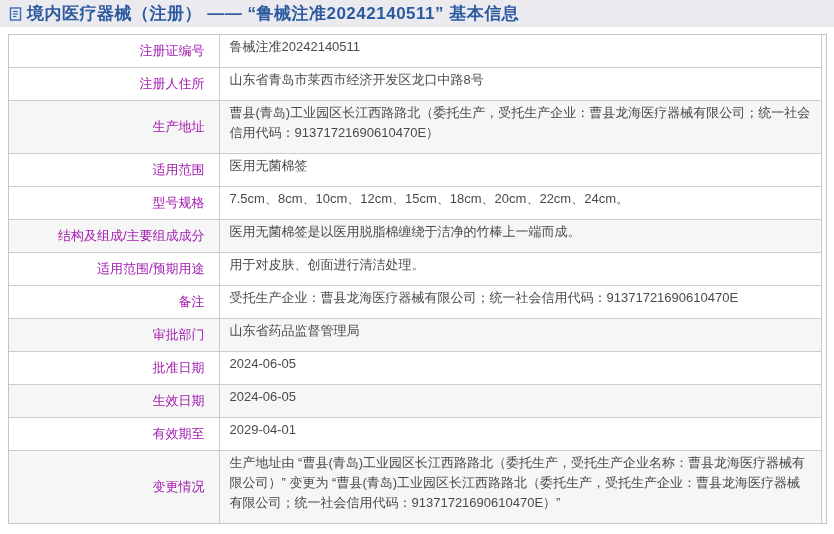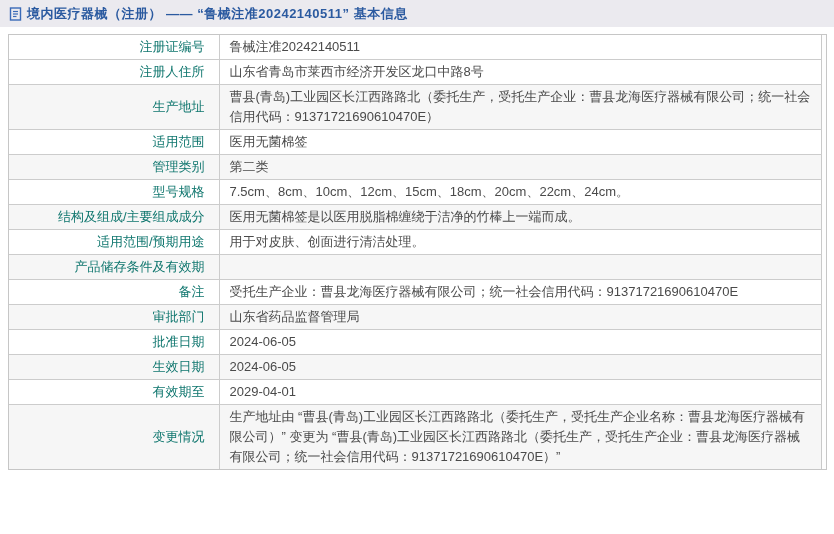--- a/index.html
+++ b/index.html
@@ -11,21 +11,21 @@
   }
   .page-header {
     width: 834px; height: 27px;
     background: var(--header-strip, #ebeaef);
     display: flex; align-items: center;
     padding-left: 9px;
   }
   .doc-icon { display: inline-flex; margin-right: 5px; }
   .page-title {
     color: var(--title-blue, #2b5aa0);
-    font-size: 13px;
+    font-size: 17px;
     font-weight: bold;
     letter-spacing: 0.5px;
     white-space: nowrap;
   }
   .table-wrap {
     position: absolute;
     left: 8px; top: 34px;
     width: 819px;
     border: 1px solid #c6c6c6;
     background: #fdfdfd;
@@ -42,30 +42,30 @@
   table.info-table td {
     border-bottom: 1px solid #cccccc;
     font-size: 13px;
     line-height: 20px;
     vertical-align: middle;
   }
   table.info-table tr:last-child td { border-bottom: none; }
   td.cell-label {
     width: 210px;
     text-align: right;
-    color: #0f766e;
+    color: #a21caf;
     padding: 2px 14px 2px 4px;
     border-right: 1px solid #cccccc;
     height: 23px;
     white-space: nowrap;
   }
   td.cell-value {
     text-align: left;
     color: #4a4a4a;
-    padding: 2px 10px 2px 10px;
+    padding: 2px 10px 10px 10px;
   }
 </style>
 </head>
 <body>
 
 <div class="page-header">
   <span class="doc-icon">
     <svg width="13" height="14" viewBox="0 0 13 14">
       <rect x="1.5" y="1" width="10" height="12" fill="none" stroke="#3a6ab8" stroke-width="1.4"></rect>
       <line x1="4" y1="4.5" x2="9" y2="4.5" stroke="#3a6ab8" stroke-width="1.2"></line>
@@ -88,39 +88,31 @@
           <td class="cell-value">山东省青岛市莱西市经济开发区龙口中路8号</td>
         </tr>
         <tr class="striped">
           <td class="cell-label">生产地址</td>
           <td class="cell-value">曹县(青岛)工业园区长江西路路北（委托生产，受托生产企业：曹县龙海医疗器械有限公司；统一社会信用代码：91371721690610470E）</td>
         </tr>
         <tr>
           <td class="cell-label">适用范围</td>
           <td class="cell-value">医用无菌棉签</td>
         </tr>
-        <tr class="striped">
-          <td class="cell-label">管理类别</td>
-          <td class="cell-value">第二类</td>
-        </tr>
         <tr>
           <td class="cell-label">型号规格</td>
           <td class="cell-value">7.5cm、8cm、10cm、12cm、15cm、18cm、20cm、22cm、24cm。</td>
         </tr>
         <tr class="striped">
           <td class="cell-label">结构及组成/主要组成成分</td>
           <td class="cell-value">医用无菌棉签是以医用脱脂棉缠绕于洁净的竹棒上一端而成。</td>
         </tr>
         <tr>
           <td class="cell-label">适用范围/预期用途</td>
           <td class="cell-value">用于对皮肤、创面进行清洁处理。</td>
-        </tr>
-        <tr class="striped">
-          <td class="cell-label">产品储存条件及有效期</td>
-          <td class="cell-value"></td>
         </tr>
         <tr>
           <td class="cell-label">备注</td>
           <td class="cell-value">受托生产企业：曹县龙海医疗器械有限公司；统一社会信用代码：91371721690610470E</td>
         </tr>
         <tr class="striped">
           <td class="cell-label">审批部门</td>
           <td class="cell-value">山东省药品监督管理局</td>
         </tr>
         <tr>

